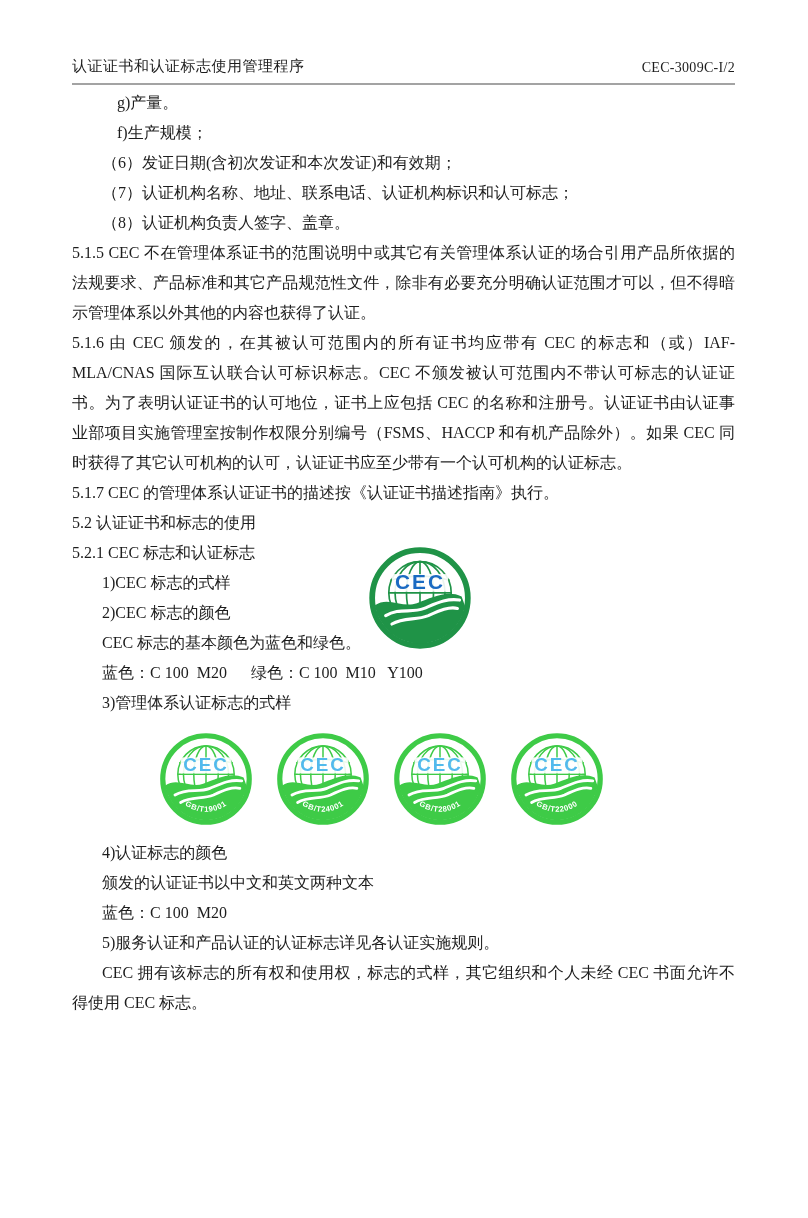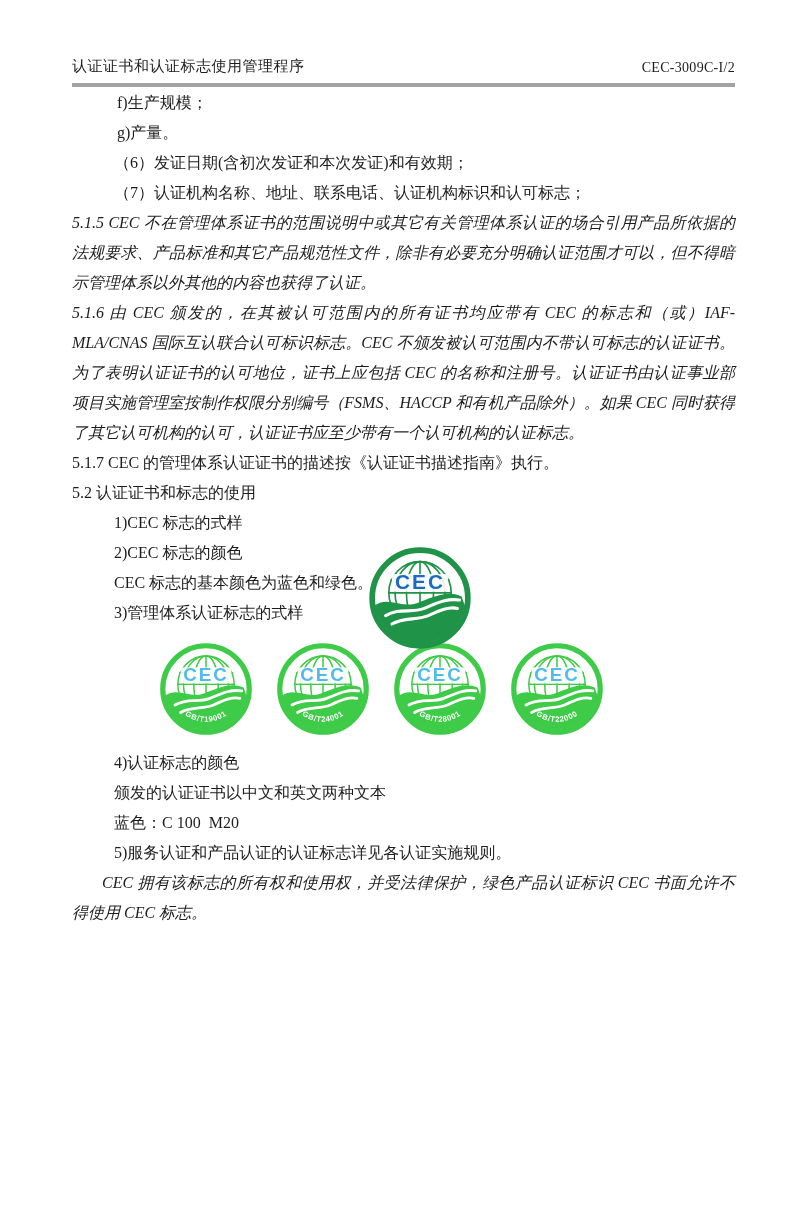--- a/index.html
+++ b/index.html
@@ -1,54 +1,57 @@
 <!DOCTYPE html>
 <html><head>
 <meta charset="utf-8">
 <style>
   html,body{margin:0;padding:0;background:#ffffff;}
   body{font-family:"Liberation Serif","DejaVu Serif",serif;color:#1d1d1d;}
   .page{position:relative;width:808px;height:1218px;background:#ffffff;overflow:hidden;}
   .header{position:absolute;left:72px;right:73px;top:57px;display:flex;justify-content:space-between;
-          align-items:flex-end;border-bottom:4px solid #a3a3a3;padding-bottom:7px;}
+          align-items:flex-end;border-bottom:2px solid #a3a3a3;padding-bottom:7px;}
   .header .title{font-size:15px;letter-spacing:0.5px;}
   .header .docno{font-size:14px;letter-spacing:0.3px;margin-left:16px;}
   .content{position:absolute;left:72px;right:73px;top:88px;}
   .line{font-size:16px;line-height:30px;}
   .pre{white-space:pre-wrap;}
-  .justify{text-align:justify;font-style:italic;}
-  .ind2{margin-left:42px;}
+  .justify{text-align:justify;}
+  .ind2{margin-left:30px;}
   .ind3{margin-left:45px;}
   .first-ind{text-indent:30px;}
   .logo-row{display:flex;gap:23px;justify-content:center;position:relative;left:-22px;
             margin-top:14px;margin-bottom:12px;}
   .logo-small{width:94px;height:94px;}
   .big-logo{position:absolute;left:368px;top:546px;width:104px;height:104px;}
   .logo-svg{width:100%;height:100%;display:block;}
 </style>
 </head>
 <body>
 
 <div class="page">
   <div class="header">
     <span class="title">认证证书和认证标志使用管理程序</span>
     <span class="docno">CEC-3009C-I/2</span>
   </div>
   <div class="content">
+      <div class="line ind3 pre">g)产量。</div>
       <div class="line ind3 pre">f)生产规模；</div>
-      <div class="line ind3 pre">g)产量。</div>
       <div class="line ind2 pre">（6）发证日期(含初次发证和本次发证)和有效期；</div>
       <div class="line ind2 pre">（7）认证机构名称、地址、联系电话、认证机构标识和认可标志；</div>
+      <div class="line ind2 pre">（8）认证机构负责人签字、盖章。</div>
       <div class="line justify">5.1.5 CEC 不在管理体系证书的范围说明中或其它有关管理体系认证的场合引用产品所依据的法规要求、产品标准和其它产品规范性文件，除非有必要充分明确认证范围才可以，但不得暗示管理体系以外其他的内容也获得了认证。</div>
       <div class="line justify">5.1.6 由 CEC 颁发的，在其被认可范围内的所有证书均应带有 CEC 的标志和（或）IAF-MLA/CNAS 国际互认联合认可标识标志。CEC 不颁发被认可范围内不带认可标志的认证证书。为了表明认证证书的认可地位，证书上应包括 CEC 的名称和注册号。认证证书由认证事业部项目实施管理室按制作权限分别编号（FSMS、HACCP 和有机产品除外）。如果 CEC 同时获得了其它认可机构的认可，认证证书应至少带有一个认可机构的认证标志。</div>
       <div class="line pre">5.1.7 CEC 的管理体系认证证书的描述按《认证证书描述指南》执行。</div>
       <div class="line pre">5.2 认证证书和标志的使用</div>
+      <div class="line pre">5.2.1 CEC 标志和认证标志</div>
       <div class="line ind2 pre">1)CEC 标志的式样</div>
       <div class="line ind2 pre">2)CEC 标志的颜色</div>
       <div class="line ind2 pre">CEC 标志的基本颜色为蓝色和绿色。</div>
+      <div class="line ind2 pre">蓝色：C 100  M20      绿色：C 100  M10   Y100</div>
       <div class="line ind2 pre">3)管理体系认证标志的式样</div>
       <div class="logo-row">
         <div class="logo-small">
           <svg class="logo-svg" viewBox="0 0 100 100" xmlns="http://www.w3.org/2000/svg">
     <defs>
       <path class="sub-arc" id="arc-0" d="M13,57 A38.5,38.5 0 0 0 87,57" fill="none"></path>
     </defs>
     <circle class="ring stroke-green" cx="50" cy="50" r="46" fill="#ffffff" stroke-width="5.5" stroke="#3ecb47"></circle>
     <g class="globe stroke-green" fill="none" stroke-width="1.6" stroke="#3ecb47">
       <circle cx="50" cy="45" r="30"></circle>
@@ -150,21 +153,21 @@
     <text class="sub-text" font-size="8.2" font-weight="bold" letter-spacing="0.6" fill="#ffffff" font-family="'Liberation Sans','DejaVu Sans',sans-serif">
       <textPath class="sub-tp" href="#arc-3" startOffset="50%" text-anchor="middle">GB/T22000</textPath>
     </text>
   </svg>
         </div>
       </div>
       <div class="line ind2 pre">4)认证标志的颜色</div>
       <div class="line ind2 pre">颁发的认证证书以中文和英文两种文本</div>
       <div class="line ind2 pre">蓝色：C 100  M20</div>
       <div class="line ind2 pre">5)服务认证和产品认证的认证标志详见各认证实施规则。</div>
-      <div class="line justify first-ind">CEC 拥有该标志的所有权和使用权，并受法律保护，绿色产品认证标识 CEC 书面允许不得使用 CEC 标志。</div>
+      <div class="line justify first-ind">CEC 拥有该标志的所有权和使用权，标志的式样，其它组织和个人未经 CEC 书面允许不得使用 CEC 标志。</div>
     </div>
   <div class="big-logo">
       <svg class="logo-svg" viewBox="0 0 100 100" xmlns="http://www.w3.org/2000/svg">
     <defs>
       <path class="sub-arc" id="arc-big" d="M13,57 A38.5,38.5 0 0 0 87,57" fill="none"></path>
     </defs>
     <circle class="ring stroke-green" cx="50" cy="50" r="46" fill="#ffffff" stroke-width="5.5" stroke="#1f9347"></circle>
     <g class="globe stroke-green" fill="none" stroke-width="1.6" stroke="#1f9347">
       <circle cx="50" cy="45" r="30"></circle>
       <ellipse cx="50" cy="45" rx="13" ry="30"></ellipse>

